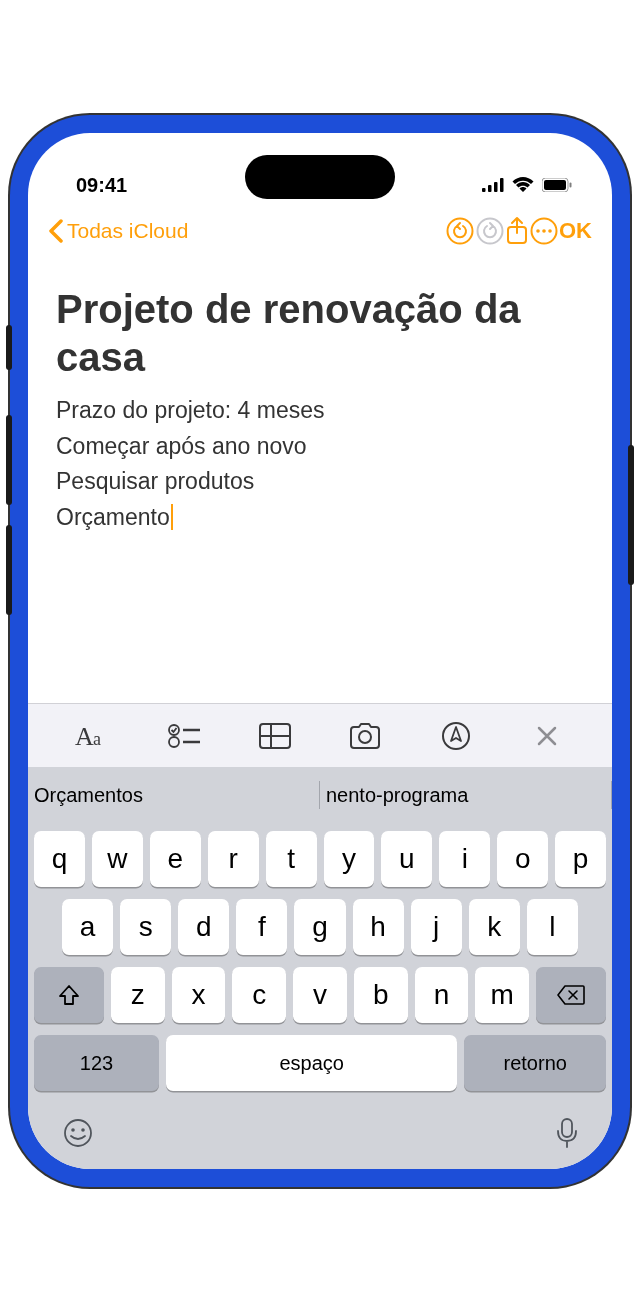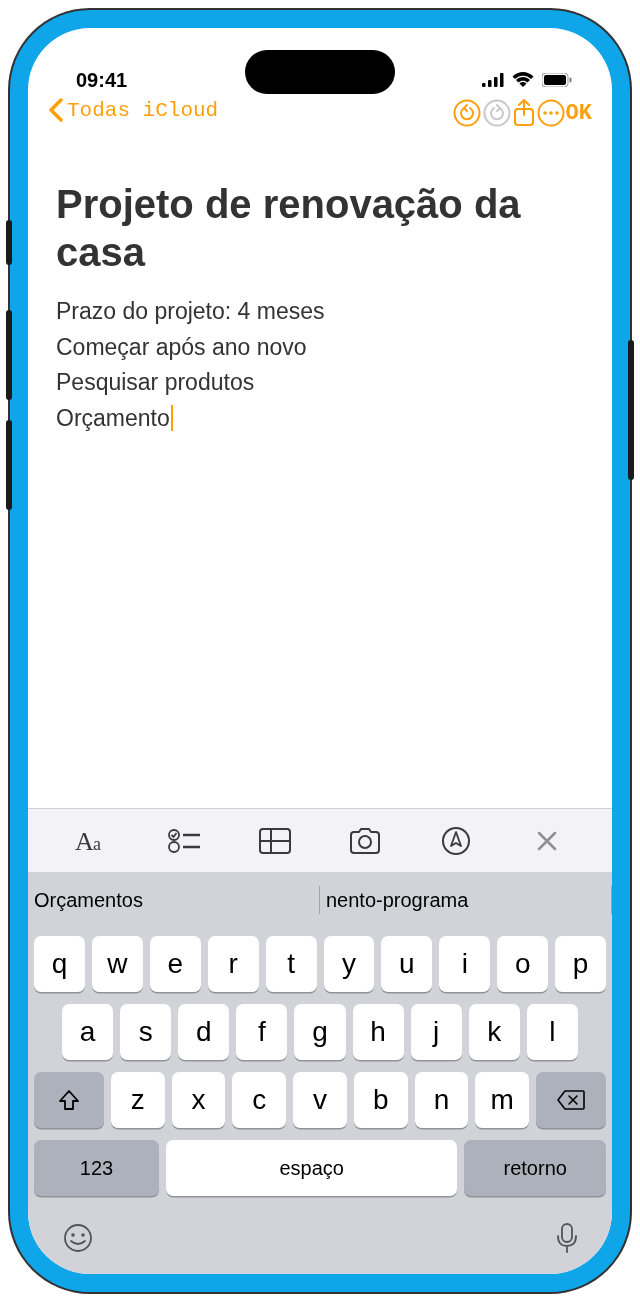--- a/index.html
+++ b/index.html
@@ -7,22 +7,22 @@
       font-family: -apple-system, 'SF Pro Display', 'Helvetica Neue', Helvetica, Arial, sans-serif;
       background: #fff;
       width: 640px;
       height: 1302px;
       display: flex;
       align-items: center;
       justify-content: center;
     }
     .phone-frame {
       width: 620px;
-      height: 1282px;
-      background: #0ea5e9;
+      height: 1072px;
+      background: #1d4ed8;
       border-radius: 80px;
       padding: 18px;
       position: relative;
       box-shadow: 0 0 0 2px #333;
     }
     .phone-screen {
       width: 100%;
       height: 100%;
       background: #fff;
       border-radius: 62px;
@@ -49,24 +49,23 @@
       justify-content: space-between;
       padding: 0 40px 6px 48px;
       font-size: 20px;
       font-weight: 600;
     }
     .status-icons { display: flex; align-items: center; gap: 8px; }
     .signal-icon, .wifi-icon, .battery-icon { display: inline-block; }
     .nav-bar {
       height: 56px;
       display: flex;
-      align-items: flex-start;
+      align-items: center;
       justify-content: space-between;
       padding: 0 20px;
-      font-family: Liberation Mono, monospace;
     }
     .back-btn {
       display: flex;
       align-items: center;
       color: #ff9f0a;
       font-size: 21px;
       gap: 4px;
     }
     .nav-icons { display: flex; align-items: center; }
     .nav-icon { color: #ff9f0a; display:flex; align-items:center; justify-content:center;}
@@ -74,21 +73,21 @@
     .ok-btn { color: #ff9f0a; font-size: 22px; font-weight: 600; }
     .note-content {
       flex: 1;
       padding: 26px 28px;
     }
     .note-title {
       font-size: 40px;
       font-weight: 700;
       color: #333333;
       line-height: 1.2;
-      margin-bottom: 18px;
+      margin-bottom: 12px;
     }
     .note-body p {
       font-size: 23px;
       color: #333333;
       line-height: 1.55;
       font-weight: 400;
     }
     .cursor {
       display: inline-block;
       width: 2.5px;

